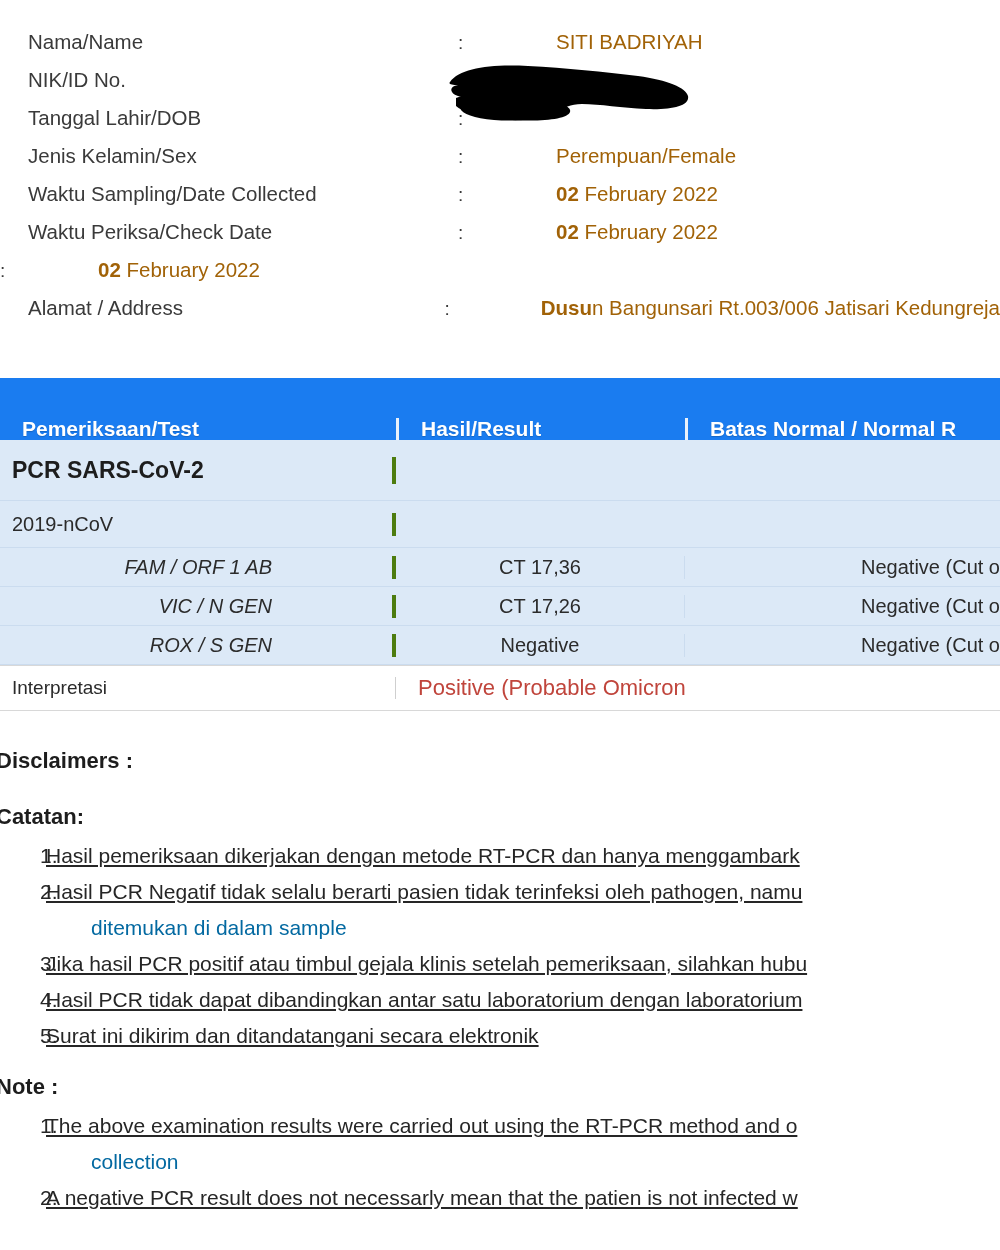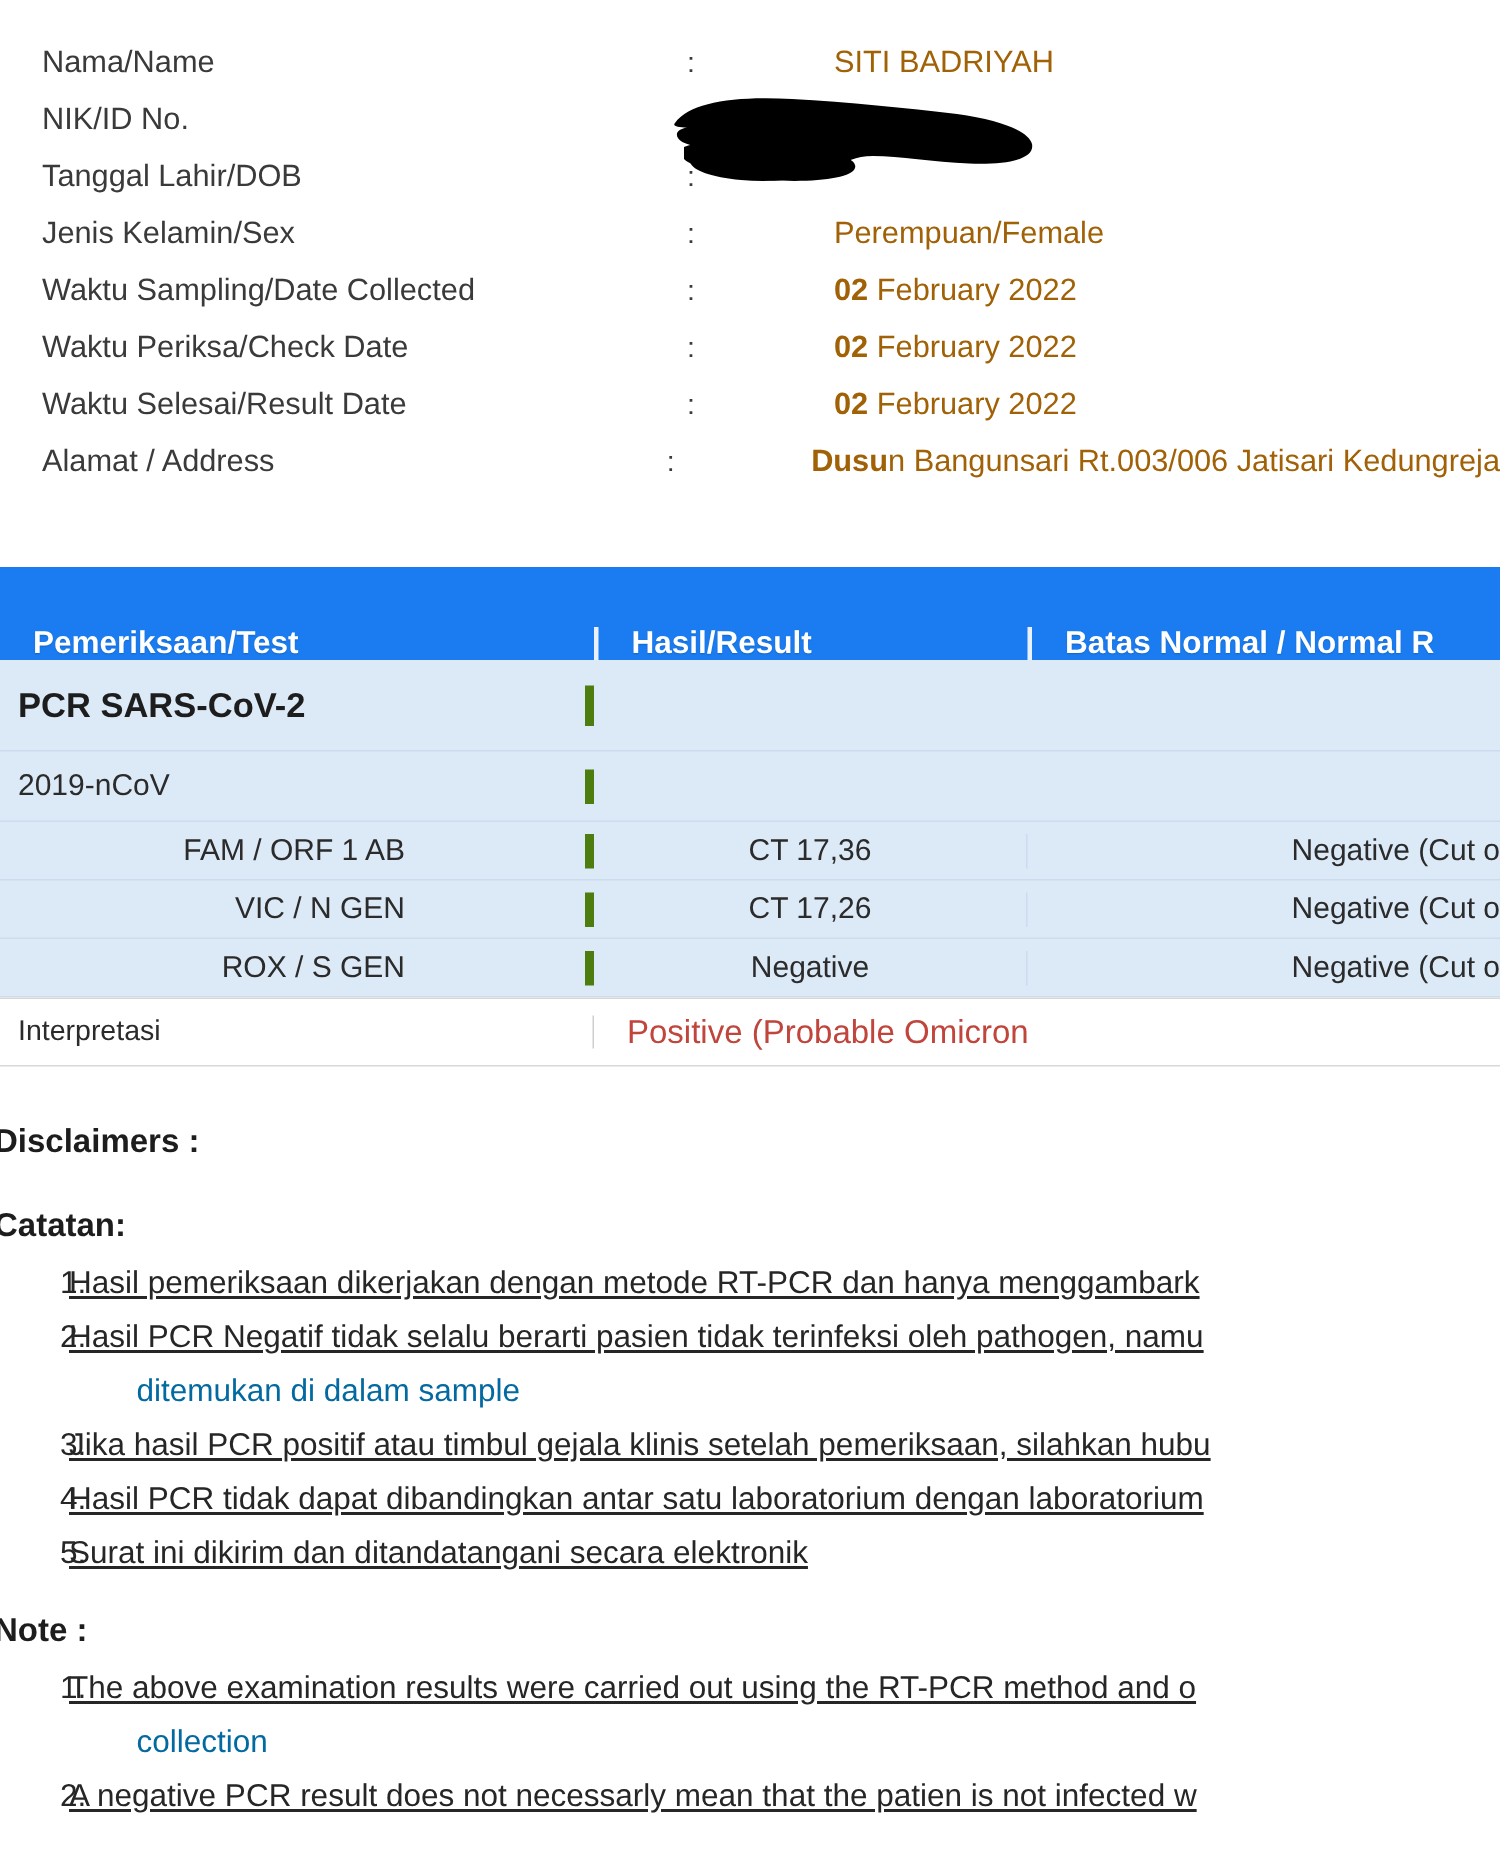--- a/index.html
+++ b/index.html
@@ -106,36 +106,37 @@
     align-items: center;
     border-bottom: 1px solid #cbdcef;
   }
   .rt-row .cell {
     box-sizing: border-box;
     font-size: 20px;
     color: #2b2b2b;
     overflow: hidden;
     white-space: nowrap;
   }
-  .rt-row .cell.c1 { padding-left: 12px; border-right: 6px solid #4d7c0f; }
+  .rt-row .cell.c1 { padding-left: 12px; border-right: 4px solid #4d7c0f; }
   .rt-row .cell.c2 { text-align: center; border-right: 1px solid #cbdcef; }
   .rt-row .cell.c3 { text-align: right; padding-right: 0; }
 
   .row-title { height: 60px; }
   .row-title .cell.c1 {
     font-size: 23px;
     font-weight: bold;
     color: #1d1d1d;
   }
   .row-sub { height: 46px; }
   .row-gene { height: 38px; }
   .row-gene .cell.c1 {
     text-align: right;
     padding-right: 120px;
     padding-left: 0;
+    font-style: italic;
   }
   .row-interp {
     height: 44px;
     background: #ffffff;
     border-bottom: 1px solid #d8d8d8;
     border-top: 1px solid #d8d8d8;
   }
   .row-interp .cell.c1 {
     font-size: 19px;
     padding-left: 12px;
@@ -227,21 +228,20 @@
     <span class="p-label">Waktu Sampling/Date Collected</span>
     <span class="p-colon">:</span>
     <span class="p-value"><span class="bold-lead">02</span> <span>February 2022</span></span>
   </div>
   <div class="patient-row">
     <span class="p-label">Waktu Periksa/Check Date</span>
     <span class="p-colon">:</span>
     <span class="p-value"><span class="bold-lead">02</span> <span>February 2022</span></span>
   </div>
   <div class="patient-row">
-    <span class="p-label">Waktu Selesai/Result Date</span>
     <span class="p-colon">:</span>
     <span class="p-value"><span class="bold-lead">02</span> <span>February 2022</span></span>
   </div>
   <div class="patient-row">
     <span class="p-label">Alamat / Address</span>
     <span class="p-colon">:</span>
     <span class="p-value"><span class="bold-lead">Dusu</span><span>n Bangunsari Rt.003/006 Jatisari Kedungreja</span></span>
   </div>
 </div>
 

